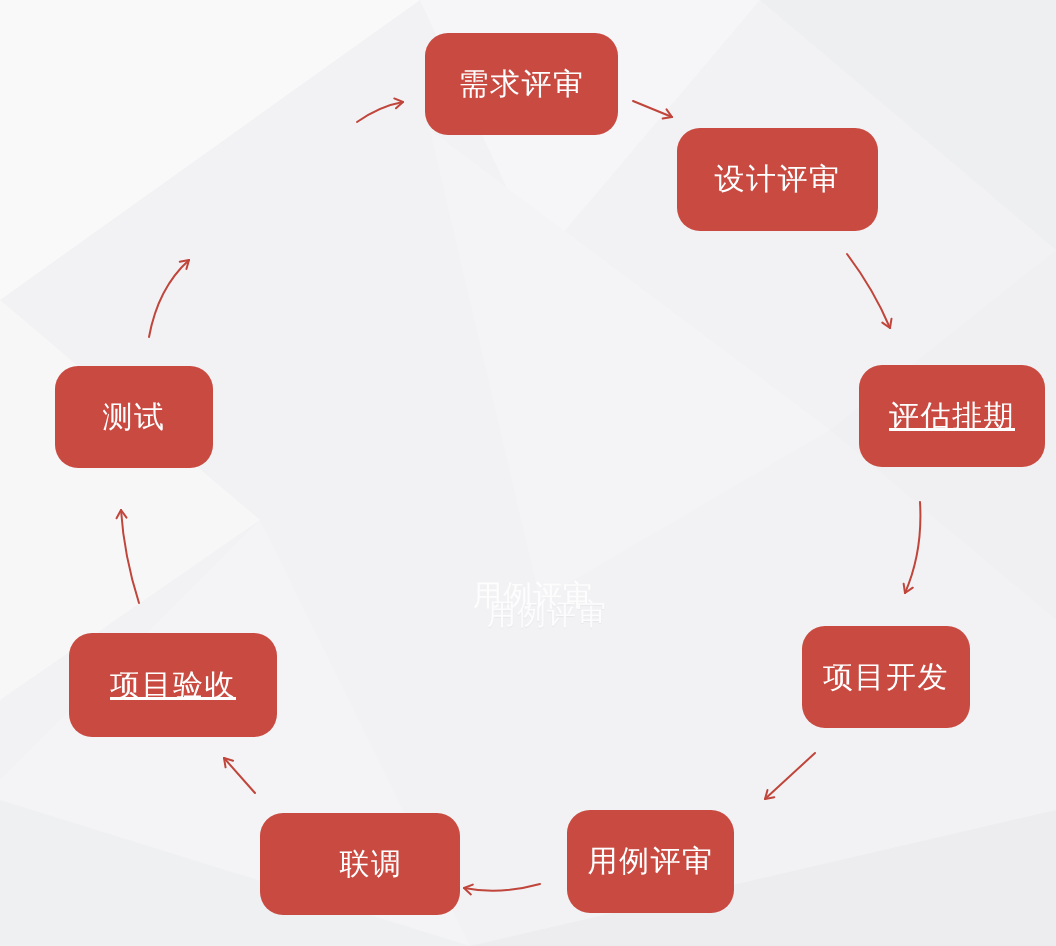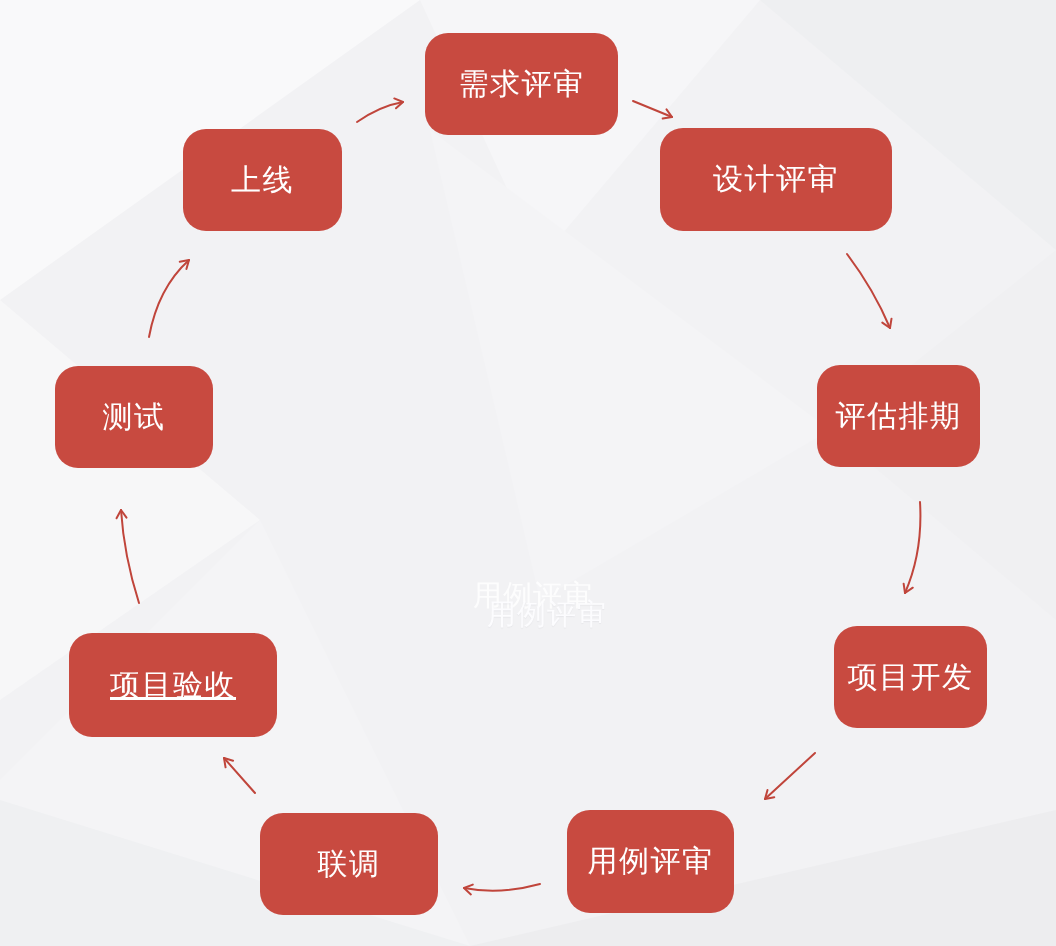--- a/index.html
+++ b/index.html
@@ -81,45 +81,42 @@
     </g>
   </svg>
 
   <span class="watermark wm1">用例评审</span>
   <span class="watermark wm2">用例评审</span>
 
   <div class="node" style="left:425px; top:33px;  width:193px; height:102px;">
     <span>需求评审</span>
   </div>
 
-  <div class="node" style="left:660px; top:128px; width:232px; height:103px;">
+  <div class="node" style="left:677px; top:128px; width:201px; height:103px;">
     <span>设计评审</span>
   </div>
 
-  <div class="node" style="left:817px; top:365px; width:163px; height:102px;">
+  <div class="node" style="left:859px; top:365px; width:186px; height:102px;text-decoration:underline;">
     <span>评估排期</span>
   </div>
 
-  <div class="node" style="left:802px; top:626px; width:153px; height:102px;margin-left:32px;">
+  <div class="node" style="left:802px; top:626px; width:168px; height:102px;">
     <span>项目开发</span>
   </div>
 
   <div class="node" style="left:567px; top:810px; width:167px; height:103px;">
     <span>用例评审</span>
   </div>
 
-  <div class="node" style="left:260px; top:813px; width:178px; height:102px;">
+  <div class="node" style="left:260px; top:813px; width:178px; height:102px;padding-left:22px;">
     <span>联调</span>
   </div>
 
   <div class="node" style="left:69px;  top:633px; width:208px; height:104px;text-decoration:underline;">
     <span>项目验收</span>
   </div>
 
   <div class="node" style="left:47px;  top:366px; width:158px; height:102px;margin-left:8px;">
     <span>测试</span>
   </div>
 
-  <div class="node" style="left:183px; top:129px; width:159px; height:102px;">
-    <span>上线</span>
-  </div>
 
 </div>
 
 </body></html>

